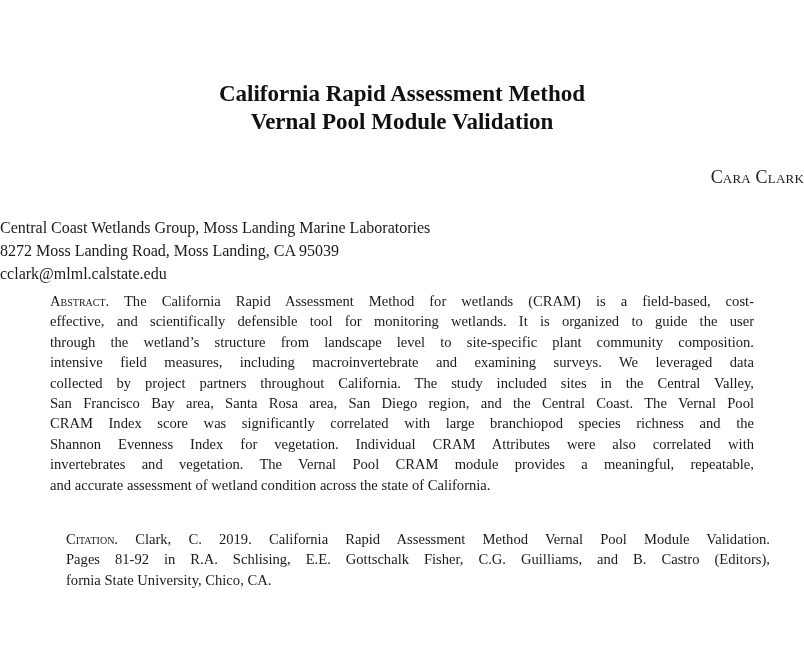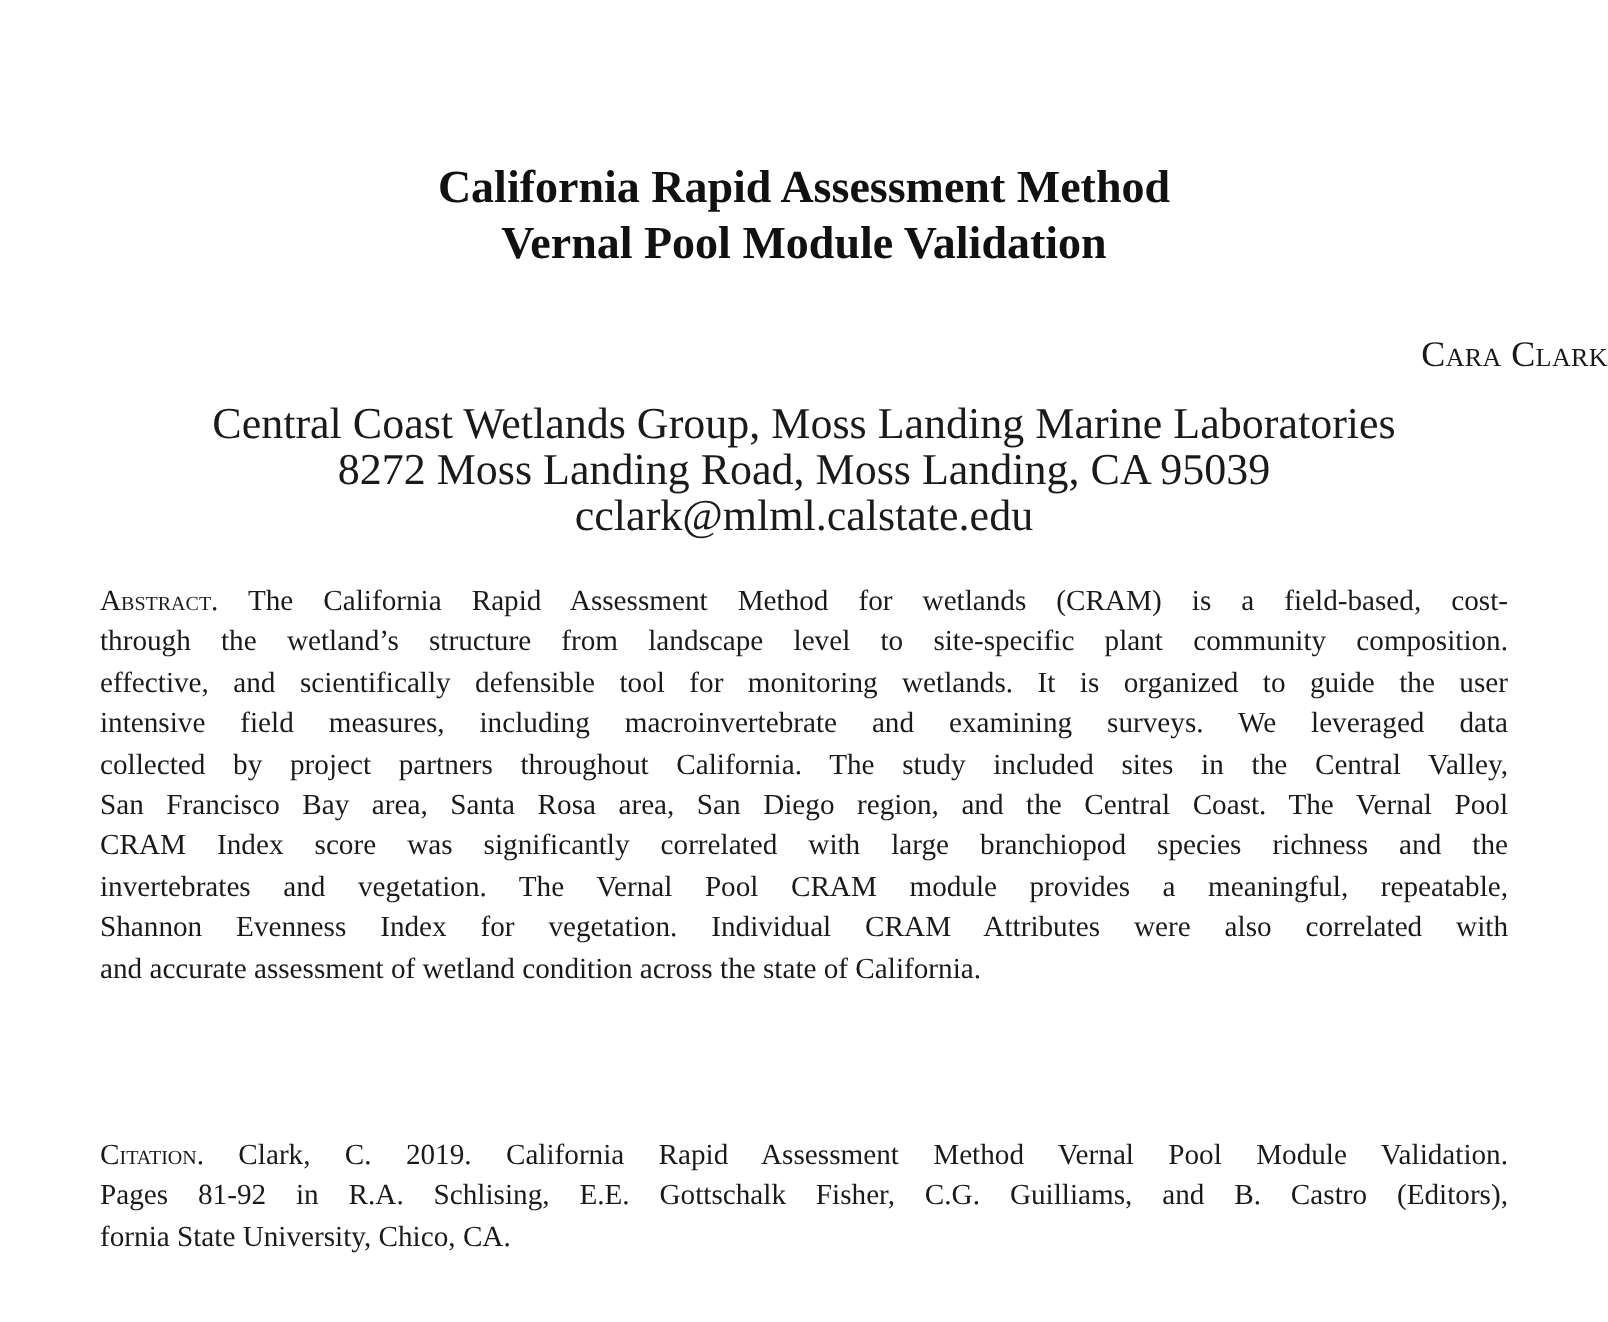--- a/index.html
+++ b/index.html
@@ -14,30 +14,30 @@
     position: absolute; left: 0; right: 0; top: 80px;
     text-align: center; font-weight: bold; font-size: 23px; line-height: 28px;
     color: #111;
   }
   .author {
     position: absolute; left: 0; right: 0; top: 166px;
     text-align: right; font-size: 18px; line-height: 22px;
     font-variant: small-caps; letter-spacing: 0.2px;
   }
   .affil {
-    position: absolute; left: 0; right: 0; top: 200px;
-    text-align: center; font-size: 22px; line-height: 23px;
+    position: absolute; left: 0; right: 0; top: 216px;
+    font-size: 16px; line-height: 23px;
   }
   .para {
     position: absolute; left: 50px; width: 704px;
     font-size: 14.6px; line-height: 20.4px;
     text-align: justify;
   }
   .abstract { top: 291px; }
-  .citation { top: 568px; }
+  .citation { top: 529px; margin-left: 16px; }
   .label { font-variant: small-caps; }
   .line { display: block; text-align: justify; text-align-last: justify; white-space: nowrap; }
   .line.last { text-align-last: left; }
 </style>
 </head>
 <body>
 
 <div class="page">
 
   <div class="title">
@@ -48,28 +48,28 @@
   <div class="author">Cara Clark</div>
 
   <div class="affil">
     <div>Central Coast Wetlands Group, Moss Landing Marine Laboratories</div>
     <div>8272 Moss Landing Road, Moss Landing, CA 95039</div>
     <div>cclark@mlml.calstate.edu</div>
   </div>
 
   <div class="para abstract">
     <span class="line"><span class="label">Abstract.</span><span> The California Rapid Assessment Method for wetlands (CRAM) is a field-based, cost-</span></span>
+    <span class="line">effective, and scientifically defensible tool for monitoring wetlands. It is organized to guide the user</span>
     <span class="line">through the wetland’s structure from landscape level to site-specific plant community composition.</span>
-    <span class="line">effective, and scientifically defensible tool for monitoring wetlands. It is organized to guide the user</span>
     <span class="line">intensive field measures, including macroinvertebrate and examining surveys. We leveraged data</span>
     <span class="line">collected by project partners throughout California. The study included sites in the Central Valley,</span>
     <span class="line">San Francisco Bay area, Santa Rosa area, San Diego region, and the Central Coast. The Vernal Pool</span>
     <span class="line">CRAM Index score was significantly correlated with large branchiopod species richness and the</span>
+    <span class="line">Shannon Evenness Index for vegetation. Individual CRAM Attributes were also correlated with</span>
     <span class="line">invertebrates and vegetation. The Vernal Pool CRAM module provides a meaningful, repeatable,</span>
-    <span class="line">Shannon Evenness Index for vegetation. Individual CRAM Attributes were also correlated with</span>
     <span class="line last">and accurate assessment of wetland condition across the state of California.</span>
   </div>
 
   <div class="para citation">
     <span class="line"><span class="label">Citation.</span><span> Clark, C. 2019. California Rapid Assessment Method Vernal Pool Module Validation.</span></span>
     <span class="line">Pages 81-92 in R.A. Schlising, E.E. Gottschalk Fisher, C.G. Guilliams, and B. Castro (Editors),</span>
     <span class="line last">fornia State University, Chico, CA.</span>
   </div>
 
 </div>

